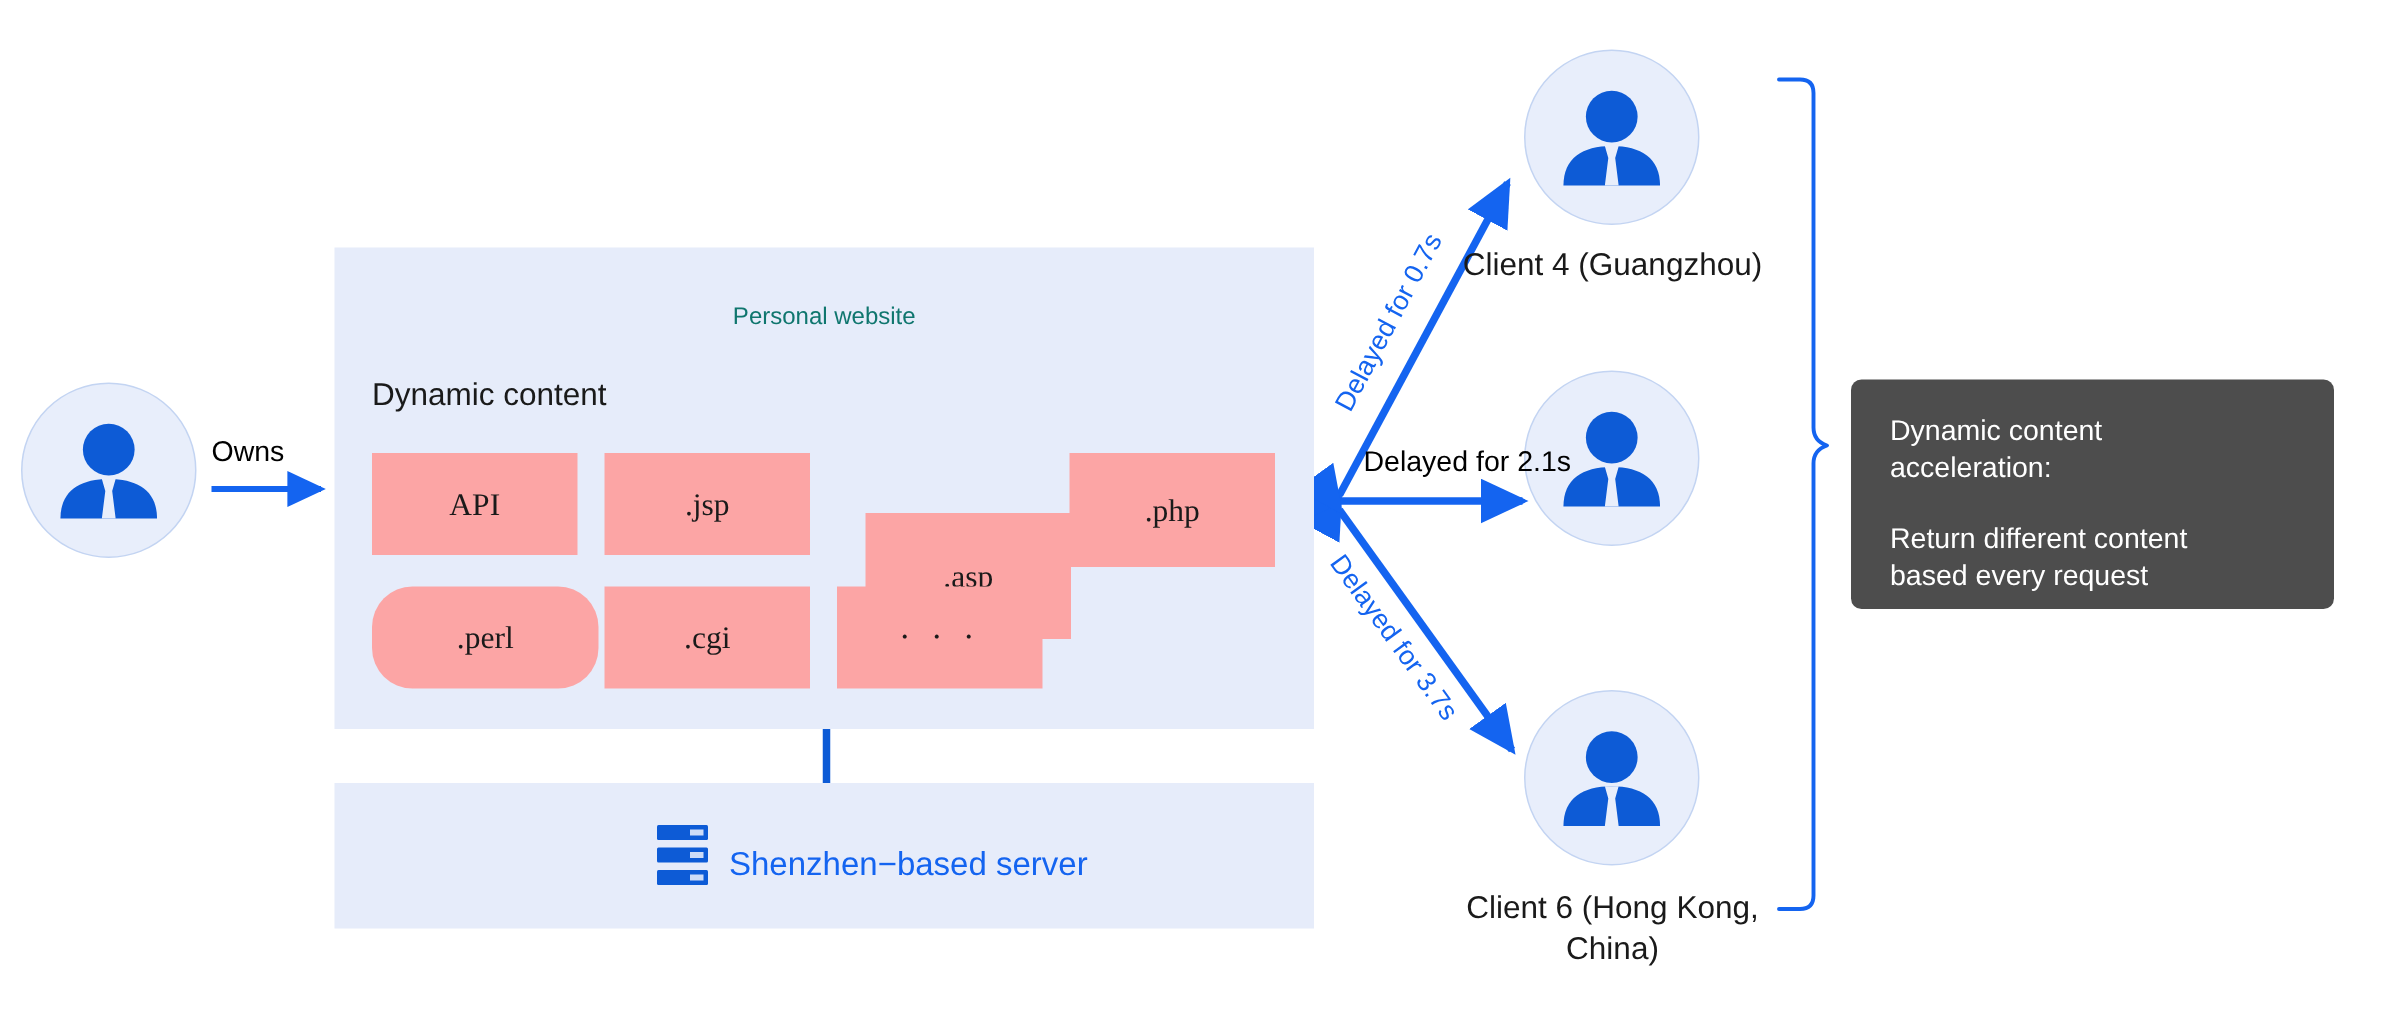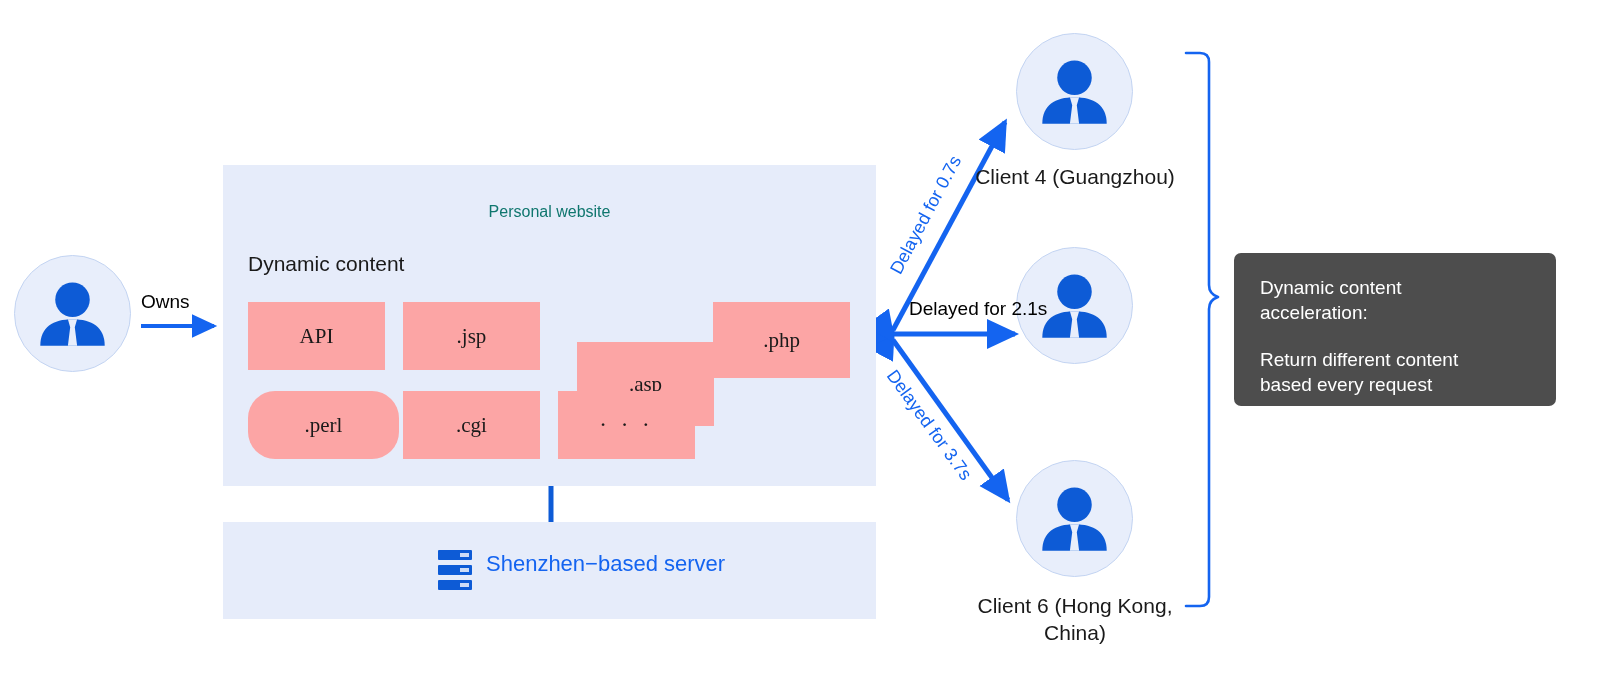--- a/index.html
+++ b/index.html
@@ -42,21 +42,21 @@
   }
   .tile{
     position:absolute;background:#fca5a5;box-sizing:border-box;
     display:flex;align-items:center;justify-content:center;
     color:#1a1a1a;font-size:21px;font-family:Liberation Serif, serif;
   }
   .tile.dots{letter-spacing:4px;font-size:23px;}
 
   
   .server-row{
-    position:absolute;display:flex;align-items:flex-start;gap:14px;
+    position:absolute;display:flex;align-items:flex-end;gap:14px;
   }
   .server-ico{width:34px;height:40px;display:block;}
   .server-txt{color:#1464f0;font-size:22px;line-height:28px;white-space:nowrap;}
 
   
   .tooltip{
     position:absolute;background:#4d4d4d;border-radius:7px;
     color:#ffffff;font-size:19px;line-height:25px;
     padding:22px 26px;box-sizing:border-box;
   }

